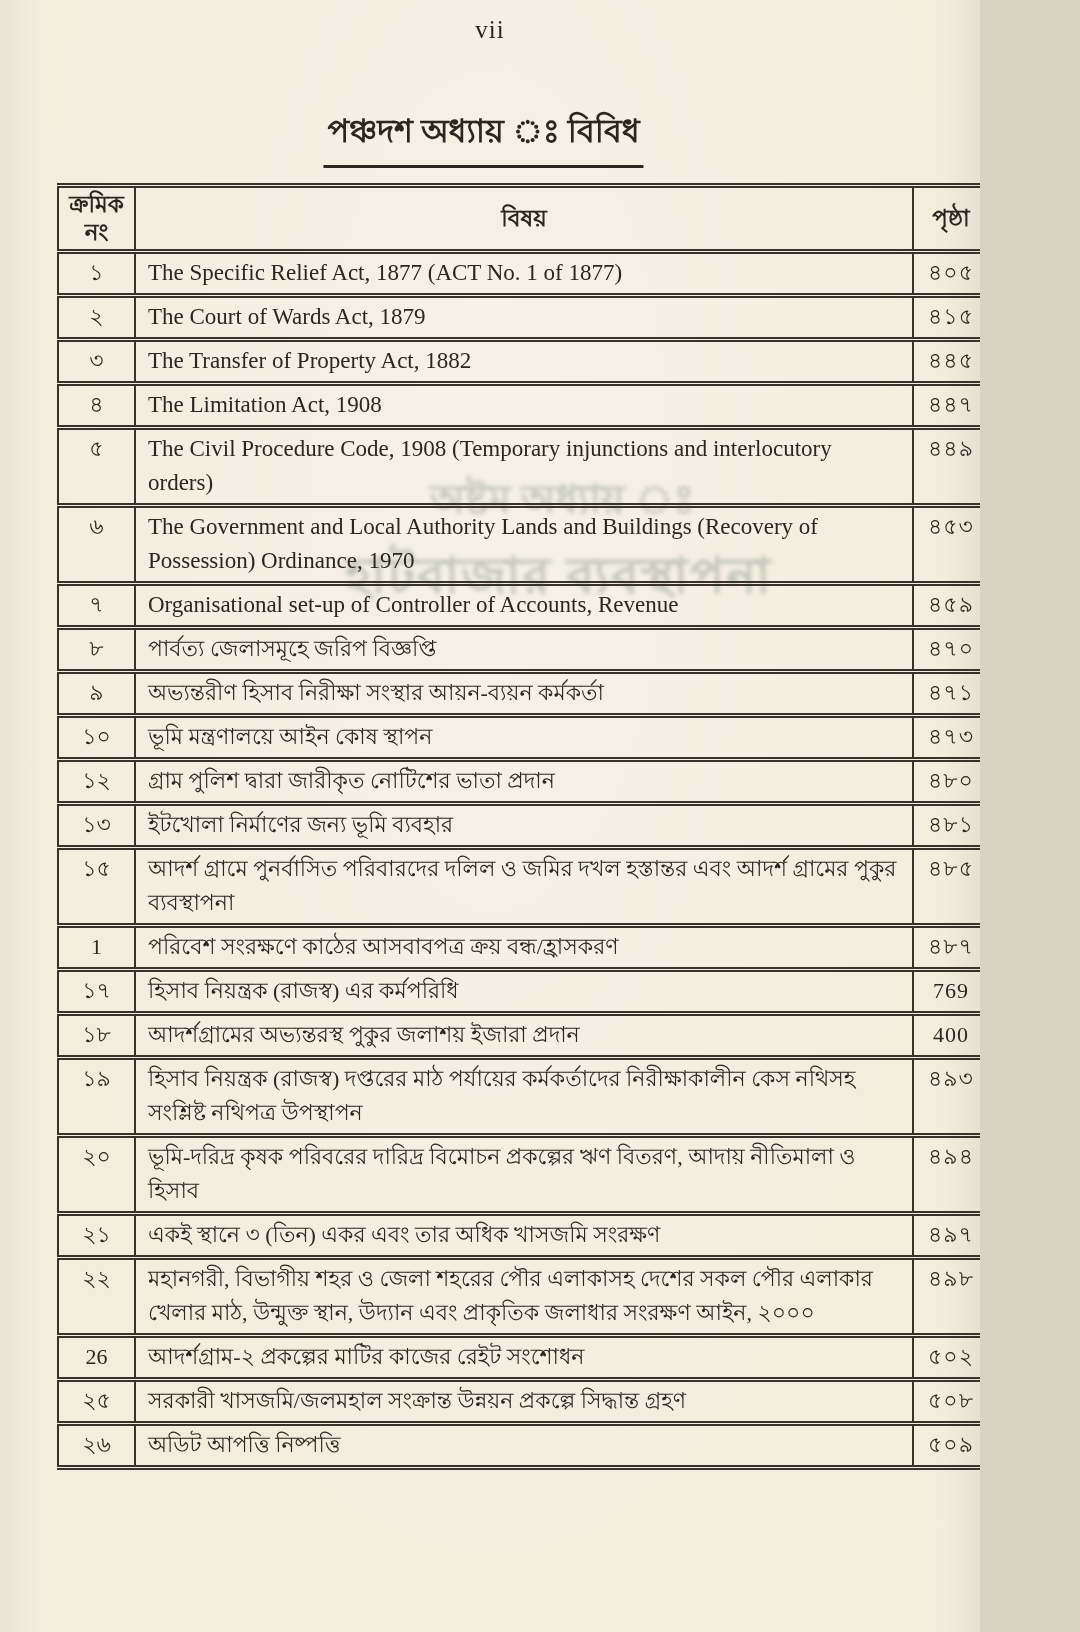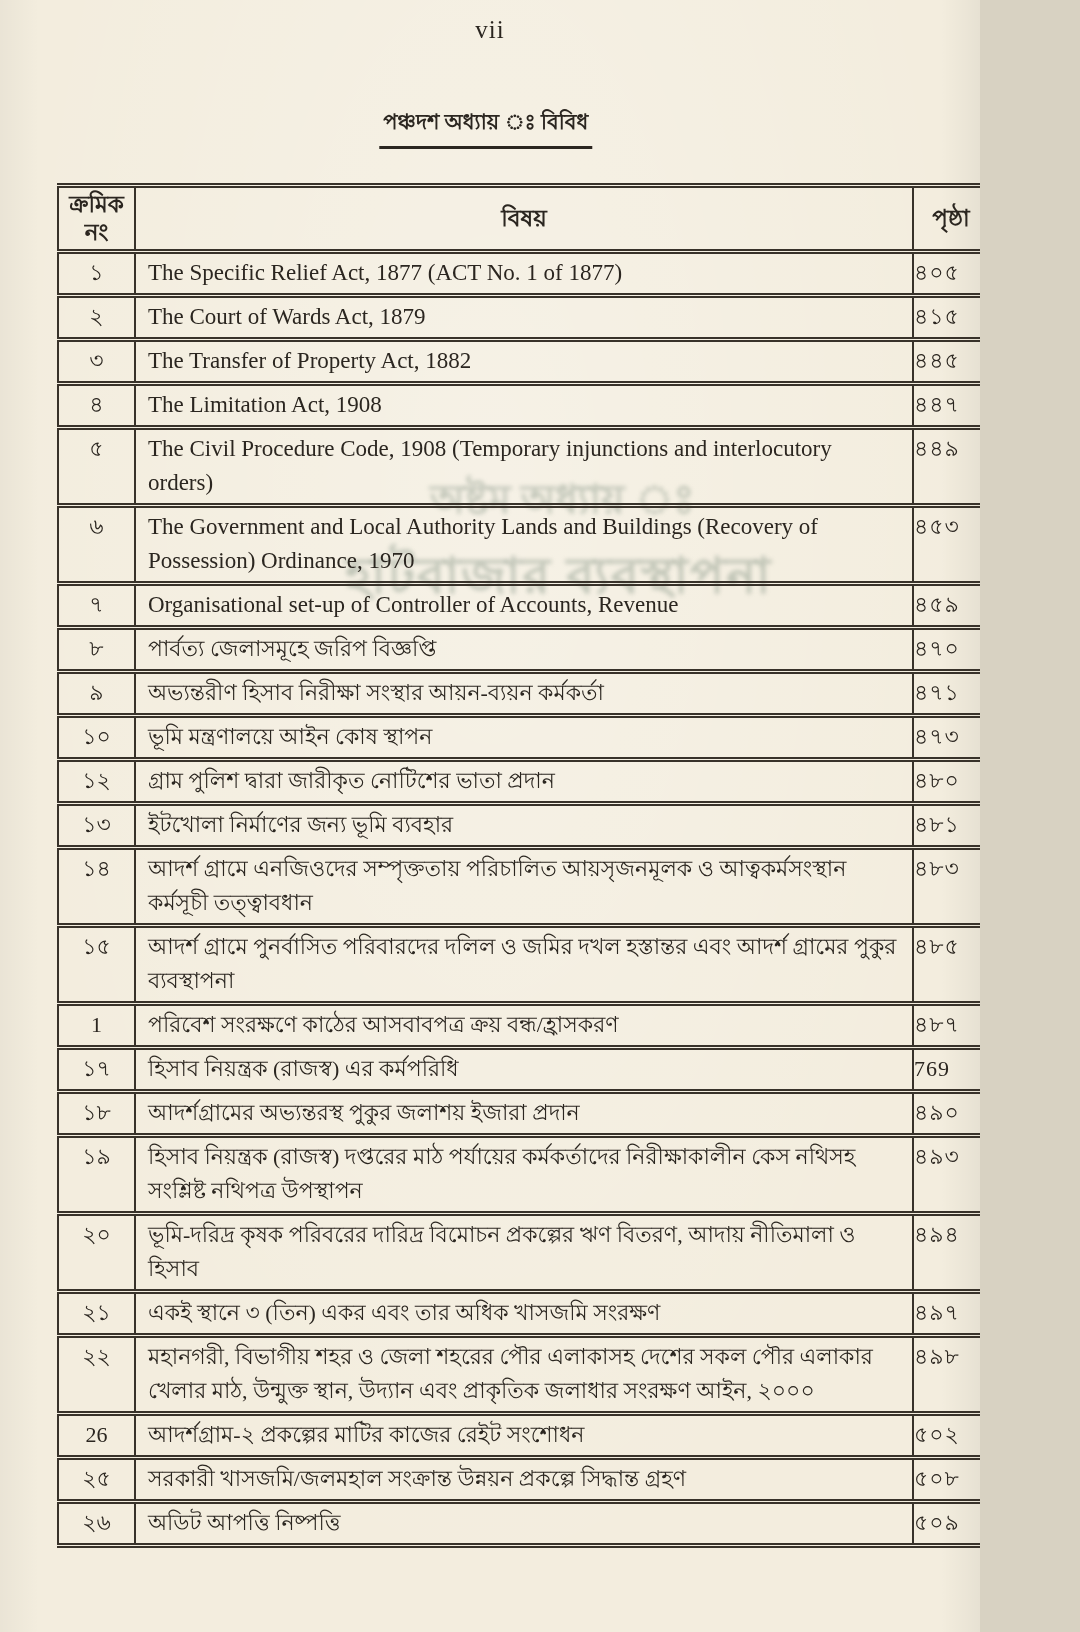--- a/index.html
+++ b/index.html
@@ -28,21 +28,21 @@
     position:absolute;
     top:16px; left:0; width:100%;
     text-align:center;
     font-size:25px;
     letter-spacing:1px;
   }
   .chapter-title{
     position:absolute;
     top:106px; left:50%;
     transform:translateX(-52%);
-    font-size:21px;
+    font-size:32px;
     font-weight:bold;
     border-bottom:3px solid var(--ink);
     padding:0 4px 5px 4px;
     white-space:nowrap;
   }
   
   .ghost{
     position:absolute;
     color:rgba(116,134,118,0.38);
     filter:blur(2px);
@@ -75,21 +75,21 @@
   thead th{
     height:66px;
     font-weight:bold;
     vertical-align:middle;
     text-align:center;
     font-size:23px;
     line-height:28px;
   }
   td.serial-cell{ text-align:center; padding-top:2px; }
   td.subject-cell{ padding:2px 14px 3px 12px; }
-  td.page-cell{ padding-top:2px; letter-spacing:1px; }
+  td.page-cell{ text-align:center; padding-top:2px; letter-spacing:1px; }
   td.subject-cell.latin{ font-size:23px; }
   tbody td{ min-height:35px; }
 </style>
 </head>
 <body>
 
 <div class="page">
 
   <div class="folio">vii</div>
 
@@ -169,43 +169,38 @@
       <td class="serial-cell">১২</td>
       <td class="subject-cell">গ্রাম পুলিশ দ্বারা জারীকৃত নোটিশের ভাতা প্রদান</td>
       <td class="page-cell">৪৮০</td>
     </tr>
         <tr>
       <td class="serial-cell">১৩</td>
       <td class="subject-cell">ইটখোলা নির্মাণের জন্য ভূমি ব্যবহার</td>
       <td class="page-cell">৪৮১</td>
     </tr>
         <tr>
-      <td class="serial-cell">১৪</td>
-      <td class="subject-cell">আদর্শ গ্রামে এনজিওদের সম্পৃক্ততায় পরিচালিত আয়সৃজনমূলক ও আত্বকর্মসংস্থান কর্মসূচী তত্ত্বাবধান</td>
-      <td class="page-cell">৪৮৩</td>
-    </tr>
-        <tr>
       <td class="serial-cell">১৫</td>
       <td class="subject-cell">আদর্শ গ্রামে পুনর্বাসিত পরিবারদের দলিল ও জমির দখল হস্তান্তর এবং আদর্শ গ্রামের পুকুর ব্যবস্থাপনা</td>
       <td class="page-cell">৪৮৫</td>
     </tr>
         <tr>
       <td class="serial-cell">1</td>
       <td class="subject-cell">পরিবেশ সংরক্ষণে কাঠের আসবাবপত্র ক্রয় বন্ধ/হ্রাসকরণ</td>
       <td class="page-cell">৪৮৭</td>
     </tr>
         <tr>
       <td class="serial-cell">১৭</td>
       <td class="subject-cell">হিসাব নিয়ন্ত্রক (রাজস্ব) এর কর্মপরিধি</td>
       <td class="page-cell">769</td>
     </tr>
         <tr>
       <td class="serial-cell">১৮</td>
       <td class="subject-cell">আদর্শগ্রামের অভ্যন্তরস্থ পুকুর জলাশয় ইজারা প্রদান</td>
-      <td class="page-cell">৪৯০</td>
+      <td class="page-cell">400</td>
     </tr>
         <tr>
       <td class="serial-cell">১৯</td>
       <td class="subject-cell">হিসাব নিয়ন্ত্রক (রাজস্ব) দপ্তরের মাঠ পর্যায়ের কর্মকর্তাদের নিরীক্ষাকালীন কেস নথিসহ সংশ্লিষ্ট নথিপত্র উপস্থাপন</td>
       <td class="page-cell">৪৯৩</td>
     </tr>
         <tr>
       <td class="serial-cell">২০</td>
       <td class="subject-cell">ভূমি-দরিদ্র কৃষক পরিবরের দারিদ্র বিমোচন প্রকল্পের ঋণ বিতরণ, আদায় নীতিমালা ও হিসাব</td>
       <td class="page-cell">৪৯৪</td>

